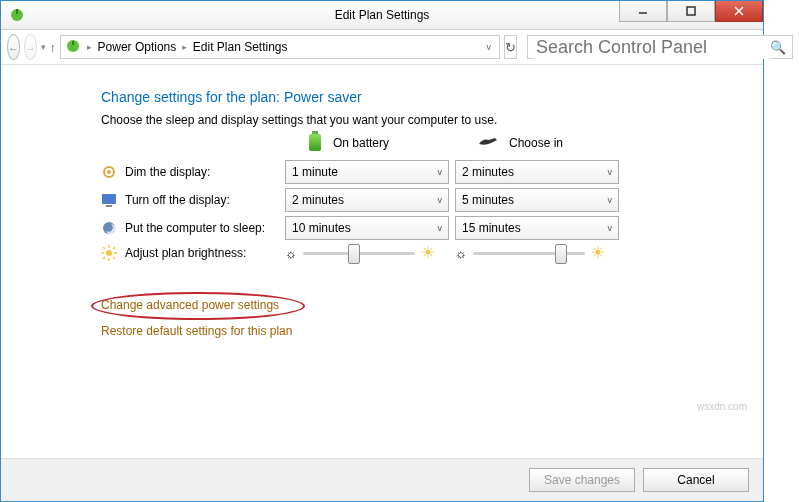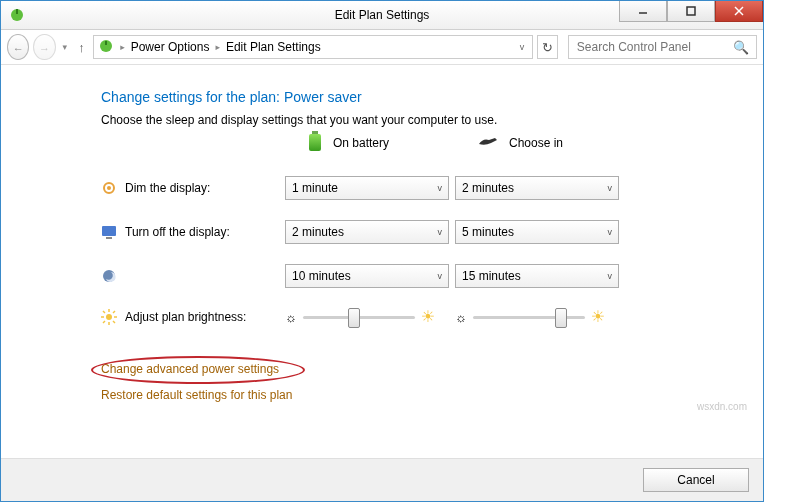--- a/index.html
+++ b/index.html
@@ -12,26 +12,26 @@
   .win-btn.close{background:linear-gradient(#e46a5a,#c0392b);border-color:#a83224;color:#fff;width:46px}
   .navbar{height:34px;border-bottom:1px solid #e0e0e0;display:flex;align-items:center;padding:0 6px;gap:4px}
   .nav-circle{width:24px;height:24px;border:1px solid #b8b8b8;border-radius:50%;display:flex;align-items:center;justify-content:center;background:linear-gradient(#fff,#eee);color:#888;font-size:11px}
   .nav-dd{width:12px;font-size:9px;color:#888;text-align:center}
   .nav-up{width:18px;font-size:13px;color:#555;text-align:center}
   .breadcrumb{flex:0 0 auto;width:430px;height:22px;border:1px solid #ccc;display:flex;align-items:center;padding:0 4px;gap:6px;font-size:12px;color:#000}
   .bc-sep{color:#888;font-size:9px}
   .bc-dd{margin-left:auto;font-size:9px;color:#666;padding-right:4px}
   .refresh{width:22px;height:22px;border:1px solid #ccc;display:flex;align-items:center;justify-content:center;color:#555;font-size:13px}
   .search{flex:1;height:22px;border:1px solid #ccc;margin-left:6px;display:flex;align-items:center;padding:0 6px;color:#888}
-  .search input{border:none;outline:none;flex:1;font-size:12px;color:#a21caf;font-style:normal}
+  .search input{border:none;outline:none;flex:1;font-size:18px;color:#a21caf;font-style:normal}
   .search-icon{font-size:13px;color:#888}
   .content{flex:1;padding:24px 40px 0 100px;overflow:hidden;position:relative}
   .heading{color:#006fc4;font-size:14px;margin-bottom:8px}
   .sub{color:#000;margin-bottom:2px}
-  .grid{display:grid;grid-template-columns:184px 170px 170px;row-gap:20px;align-items:center}
+  .grid{display:grid;grid-template-columns:184px 170px 170px;row-gap:4px;align-items:center}
   .hdr{display:flex;align-items:center;gap:10px;justify-content:flex-start;padding-left:22px}
   .row-label{display:flex;align-items:center;gap:8px}
   .row-label .icon{width:16px;height:16px;display:flex;align-items:center;justify-content:center}
   .select{height:22px;width:150px;border:1px solid #adadad;background:linear-gradient(#fff,#f0f0f0);display:flex;align-items:center;padding:0 6px;justify-content:space-between;font-size:12px}
   .select .dd{font-size:9px;color:#555}
   .slider-cell{display:flex;align-items:center;gap:6px;width:150px}
   .sun-small{font-size:13px;line-height:1}
   .sun-big{font-size:16px;line-height:1}
   .slider{position:relative;flex:1;height:18px}
   .track{position:absolute;left:0;right:0;top:8px;height:3px;background:#cfcfcf;border-radius:2px}
@@ -163,20 +163,21 @@
           <span class="dd">v</span>
         </div>
 
       <div class="row-label">
         <span class="icon">
             <svg width="16" height="16">
               <circle cx="8" cy="8" r="6" fill="#6b8ab5"></circle>
               <path d="M10 4 A5 5 0 1 1 5 11 A4 4 0 0 0 10 4" fill="#d9e3f2"></path>
             </svg>
           </span>
+        <span>Put the computer to sleep:</span>
       </div>
       <div class="select">
           <span>10 minutes</span>
           <span class="dd">v</span>
         </div>
       <div class="select">
           <span>15 minutes</span>
           <span class="dd">v</span>
         </div>
 
@@ -221,16 +222,17 @@
         <a class="link">Change advanced power settings</a>
         <div class="circle-highlight" style="left:-10px;top:-6px;width:210px;height:24px"></div>
       </div><br>
       <a class="link">Restore default settings for this plan</a>
     </div>
 
     <div class="watermark">wsxdn.com</div>
   </div>
 
   <div class="footer">
+    <div class="btn disabled">Save changes</div>
     <div class="btn">Cancel</div>
   </div>
 
 </div>
 
 </body></html>

